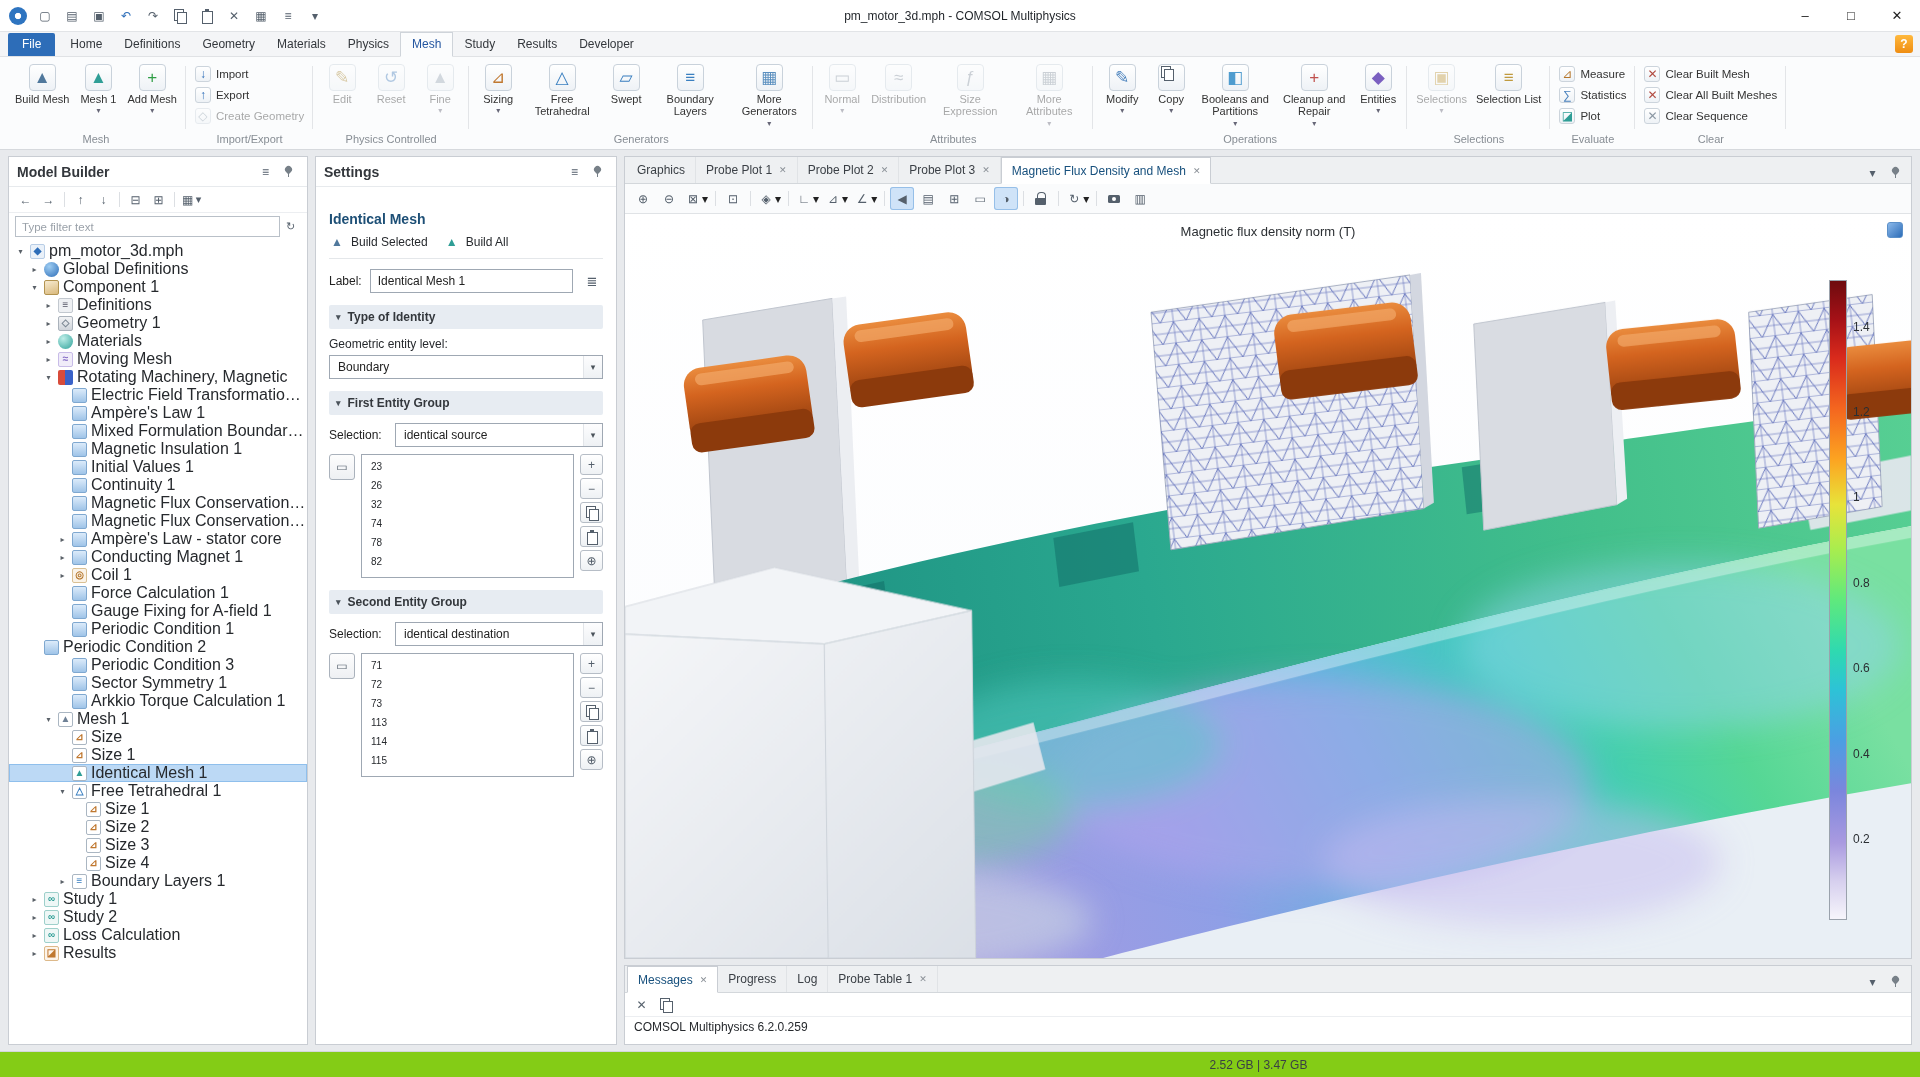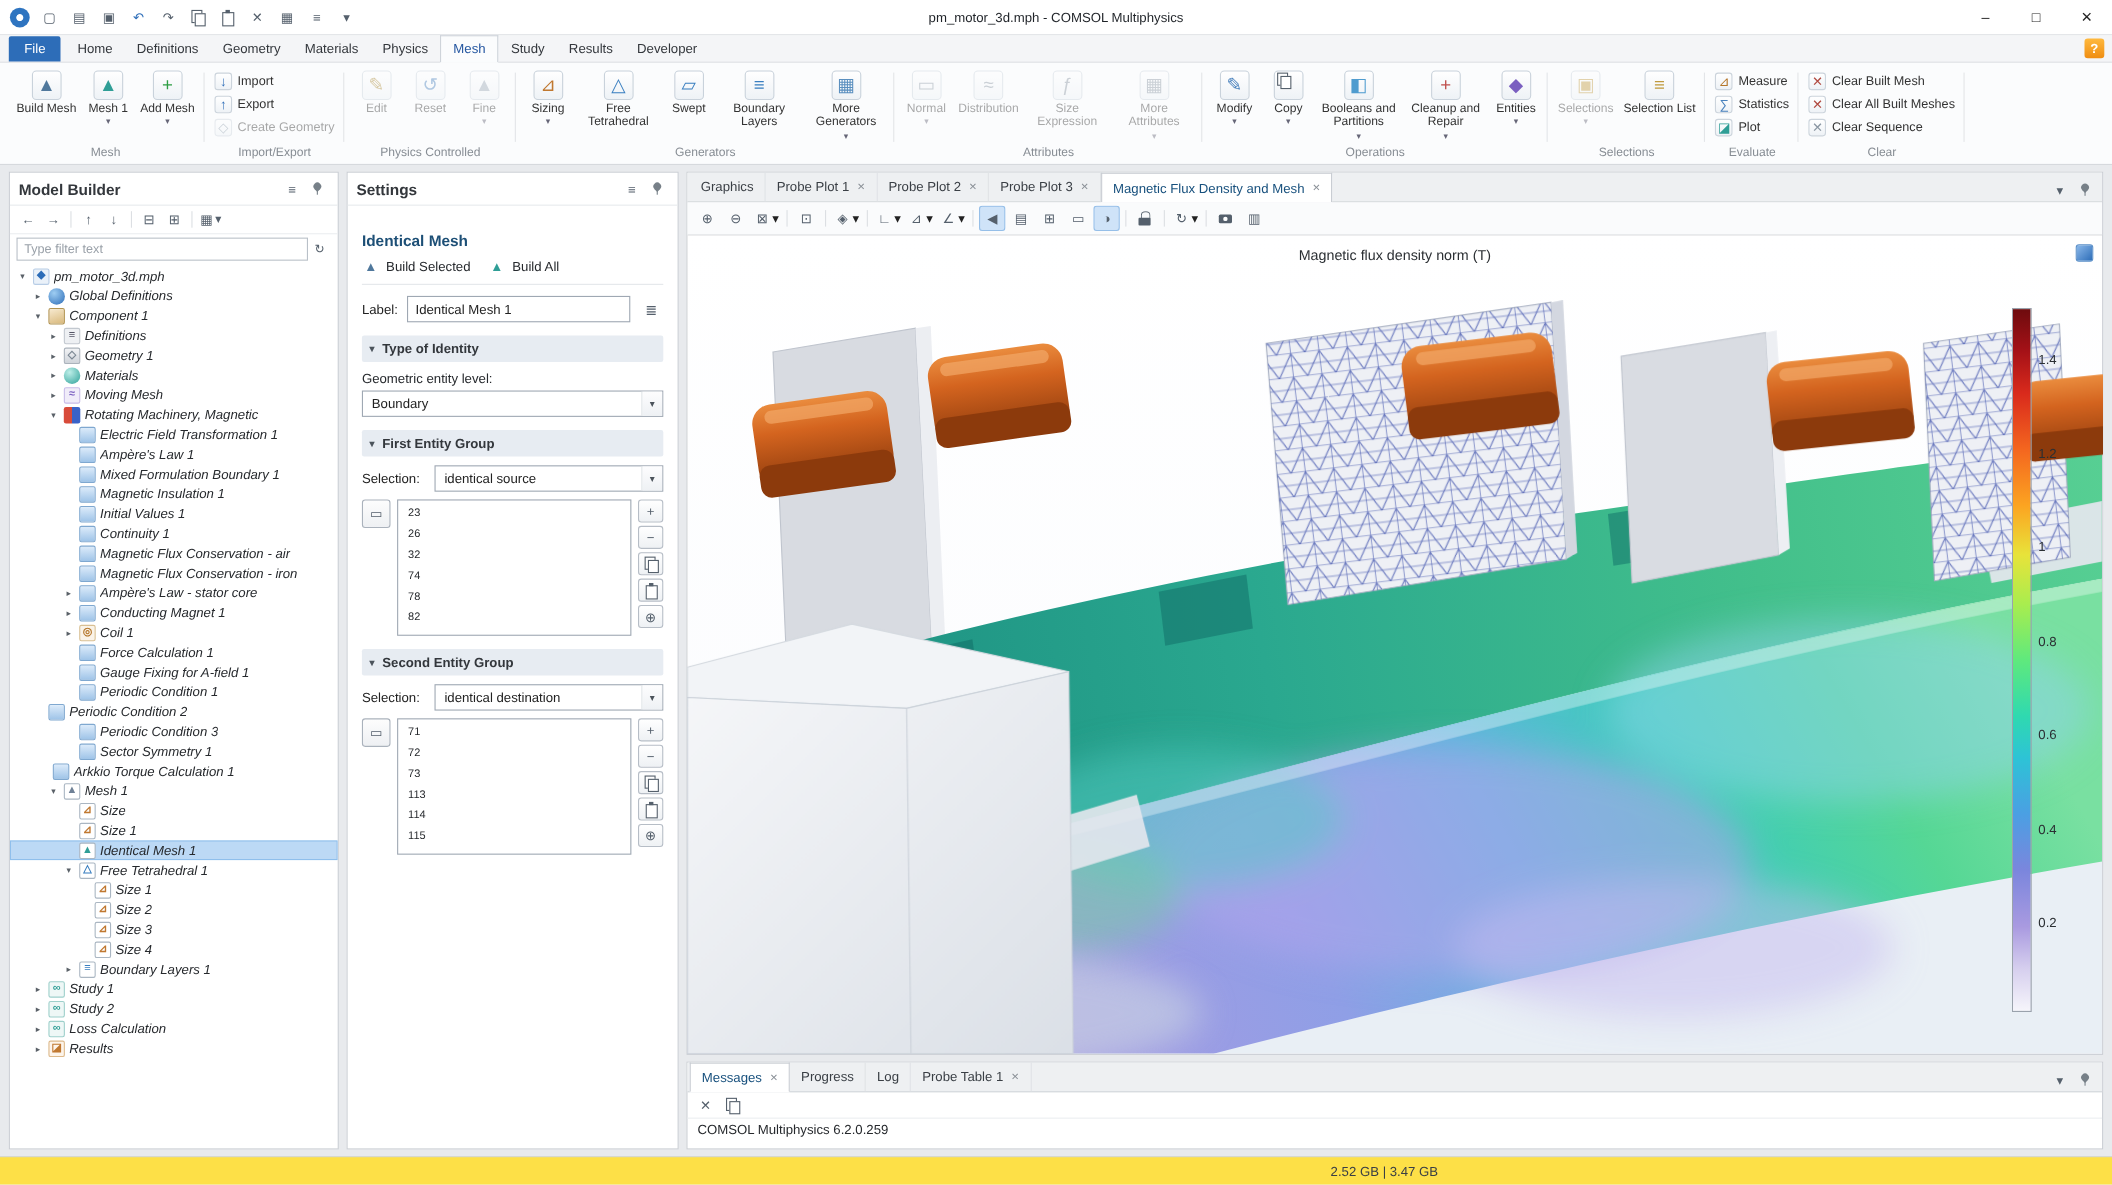--- a/index.html
+++ b/index.html
@@ -69,21 +69,21 @@
   .tbtn { width:21px; height:21px; display:flex; align-items:center; justify-content:center; font-size:11px; color:#55606c; border-radius:3px; }
   .tsep { width:1px; height:15px; background:#dcdfe3; margin:0 3px; align-self:center; }
   .mb-filter { height:27px; display:flex; align-items:center; gap:0; padding:2px 6px; flex:none; }
   .mb-filter input { flex:1; height:21px; border:1px solid #b9c0c8; padding:0 6px; font-size:11.5px; color:#333; }
   .mb-filter input::placeholder { color:#9aa1a9; }
   .tree { flex:1; overflow:hidden; padding-top:2px; }
   .trow { height:18px; display:flex; align-items:center; gap:4px; white-space:nowrap; }
   .trow.selected { background:#bcd9f5; box-shadow:inset 0 0 0 1px #8fbfec; }
   .tarrow { width:11px; text-align:center; font-size:8px; color:#5a6168; flex:none; }
   .ti { width:15px; height:15px; border-radius:2px; display:inline-flex; align-items:center; justify-content:center; font-size:10px; font-weight:700; line-height:1; flex:none; }
-  .tlabel { font-size:12px; color:#26292d; overflow:hidden; text-overflow:ellipsis;font-style:italic; }
+  .tlabel { font-size:16px; color:#26292d; overflow:hidden; text-overflow:ellipsis; }
   .ti-model{color:#2d6db8;background:#eaf1f9;border:1px solid #b8cde6}
   .ti-globe{background:radial-gradient(circle at 35% 30%,#9ecdf2,#2d6db8);border-radius:50%}
   .ti-comp{background:linear-gradient(160deg,#f7ead0,#d9b97c);border:1px solid #b29350}
   .ti-def{color:#556;background:#eef0f3;border:1px solid #c2c8cf}
   .ti-geom{color:#7c8894;background:linear-gradient(#f2f3f5,#cfd4da);border:1px solid #aab2bb}
   .ti-mat{background:radial-gradient(circle at 35% 30%,#bdeee8,#2fa29a);border-radius:50%}
   .ti-mmesh{color:#7a5fc0;background:#f0ecf9;border:1px solid #c8bce8}
   .ti-phys{background:linear-gradient(90deg,#d84b3a 50%,#3a62c8 50%)}
   .ti-bc{background:linear-gradient(180deg,#dcebfa,#9fc4e8);border:1px solid #7fa8d0}
   .ti-coil{color:#b5762a;background:#faf3e8;border:1px solid #d9c094}
@@ -135,21 +135,21 @@
   .cbar { position:absolute; left:0; top:0; width:18px; height:100%; border:1px solid #9aa2ac;
     background:linear-gradient(to bottom,
       #6e0b0e 0%, #a51117 6%, #d92a1c 12%, #f4661f 20%, #fca421 28%,
       #e8e33a 35%, #a9ed4e 42%, #5fe97d 50%, #2fd9b0 58%, #2dc3d6 64%,
       #4b9fe3 72%, #7b86dd 80%, #a99ae0 88%, #d6cfee 94%, #f6f5fb 100%); }
   .ctick { position:absolute; left:24px; transform:translateY(-50%); font-size:12px; color:#2b2f33; }
   .msg-toolbar { height:24px; display:flex; align-items:center; gap:3px; padding:0 6px; border-bottom:1px solid #eceef1; flex:none; }
   .msg-text { flex:1; padding:3px 9px; font-size:12px; color:#26292d; }
 
   
-  .statusbar { height:26px; background:#fde047; border-top:1px solid #d3d7db; position:relative; }
+  .statusbar { height:26px; background:#84cc16; border-top:1px solid #d3d7db; position:relative; }
   .mem { position:absolute; left:63%; top:50%; transform:translateY(-50%); font-size:12px; color:#3a3f45; }
 </style>
 </head>
 <body>
 
 <div class="titlebar">
   <div class="qat" id="qat">
       <button class="qbtn">
         <span class="gi gx-logo"></span>
       </button>
@@ -560,21 +560,21 @@
         <div class="trow" style="padding-left: 48px;">
           <span class="tarrow"></span>
           <span class="ti ti-bc"></span>
           <span class="tlabel">Periodic Condition 3</span>
         </div>
         <div class="trow" style="padding-left: 48px;">
           <span class="tarrow"></span>
           <span class="ti ti-bc"></span>
           <span class="tlabel">Sector Symmetry 1</span>
         </div>
-        <div class="trow" style="padding-left: 24px;">
+        <div class="trow" style="padding-left: 48px;">
           <span class="tarrow"></span>
           <span class="ti ti-bc"></span>
           <span class="tlabel">Arkkio Torque Calculation 1</span>
         </div>
         <div class="trow" style="padding-left: 34px;">
           <span class="tarrow">▾</span>
           <span class="ti ti-mesh">▲</span>
           <span class="tlabel">Mesh 1</span>
         </div>
         <div class="trow" style="padding-left: 48px;">

